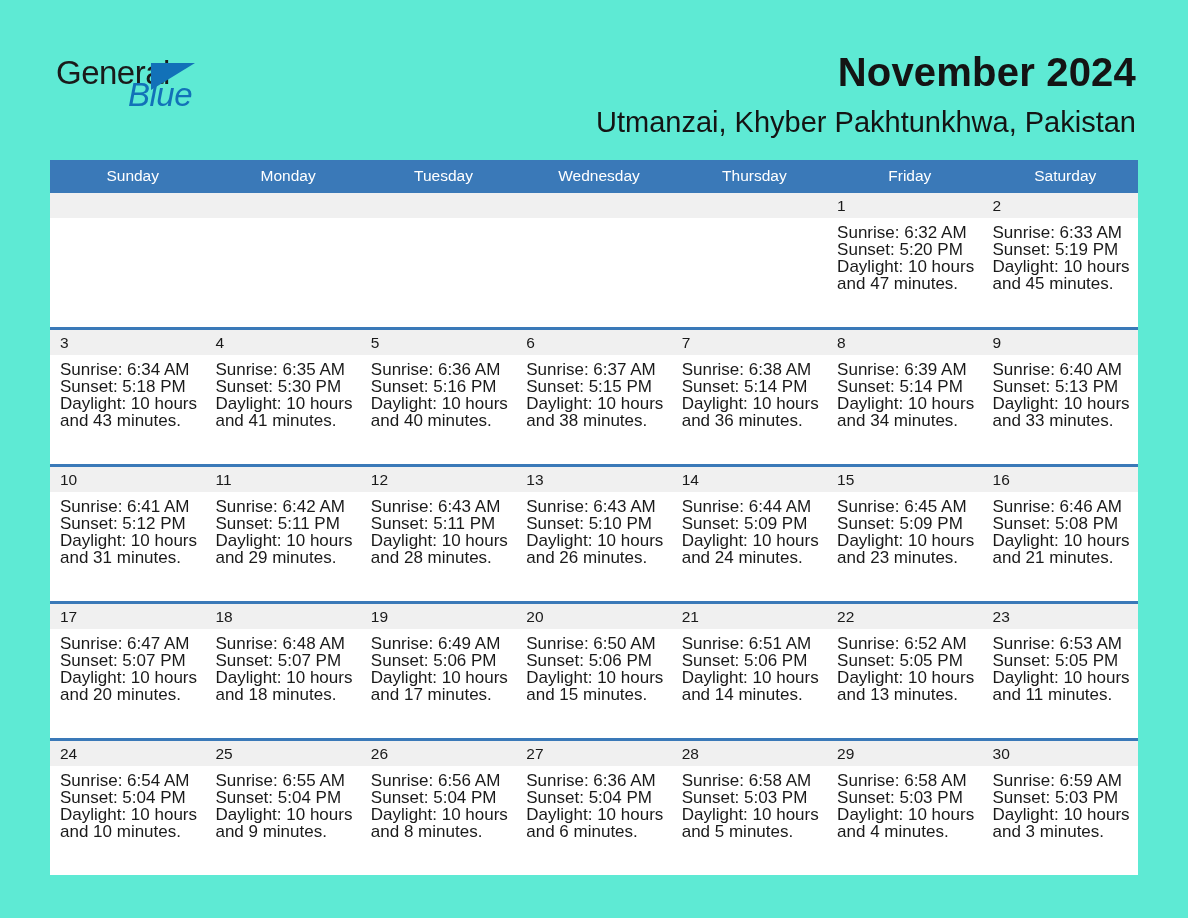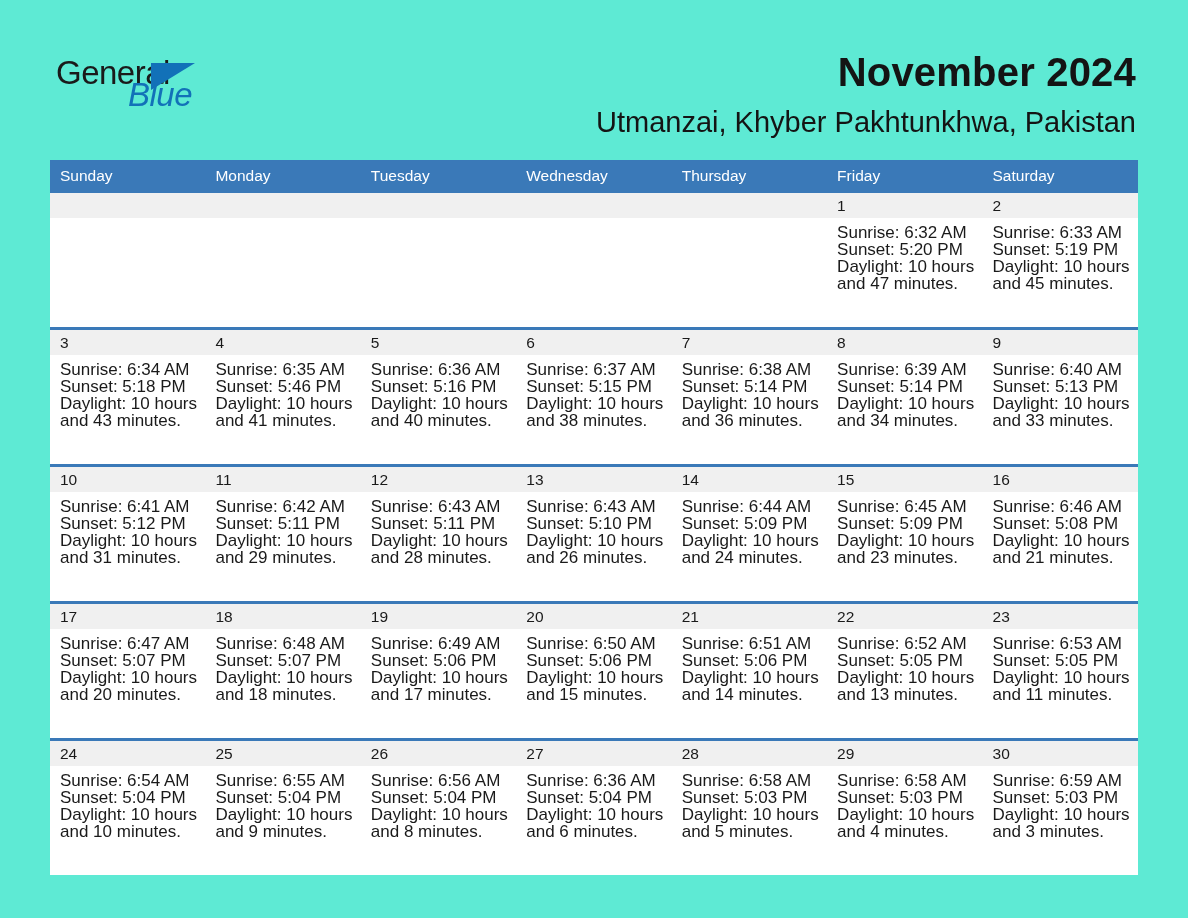--- a/index.html
+++ b/index.html
@@ -86,21 +86,21 @@
     margin: 21px 50px 0 50px;
     width: 1088px;
     border-collapse: collapse;
     table-layout: fixed;
   }
   .calendar thead th {
     background: #3a79b8;
     color: #ffffff;
     font-size: 15.5px;
     font-weight: normal;
-    text-align: left;
+    text-align: center;
     padding: 7px 0 8px 10px;
     height: 31px;
     border: none;
   }
   .calendar tbody td {
     vertical-align: top;
     padding: 0;
     border: none;
     width: 155.43px;
     background: #ffffff;
@@ -225,21 +225,21 @@
               <div class="cell-body">Sunrise: 6:34 AM
 Sunset: 5:18 PM
 Daylight: 10 hours
 and 43 minutes.</div>
             </div>
           </td>
         <td>
             <div class="cell">
               <div class="daynum-band">4</div>
               <div class="cell-body">Sunrise: 6:35 AM
-Sunset: 5:46 PM
+Sunset: 5:30 PM
 Daylight: 10 hours
 and 41 minutes.</div>
             </div>
           </td>
         <td>
             <div class="cell">
               <div class="daynum-band">5</div>
               <div class="cell-body">Sunrise: 6:36 AM
 Sunset: 5:16 PM
 Daylight: 10 hours

